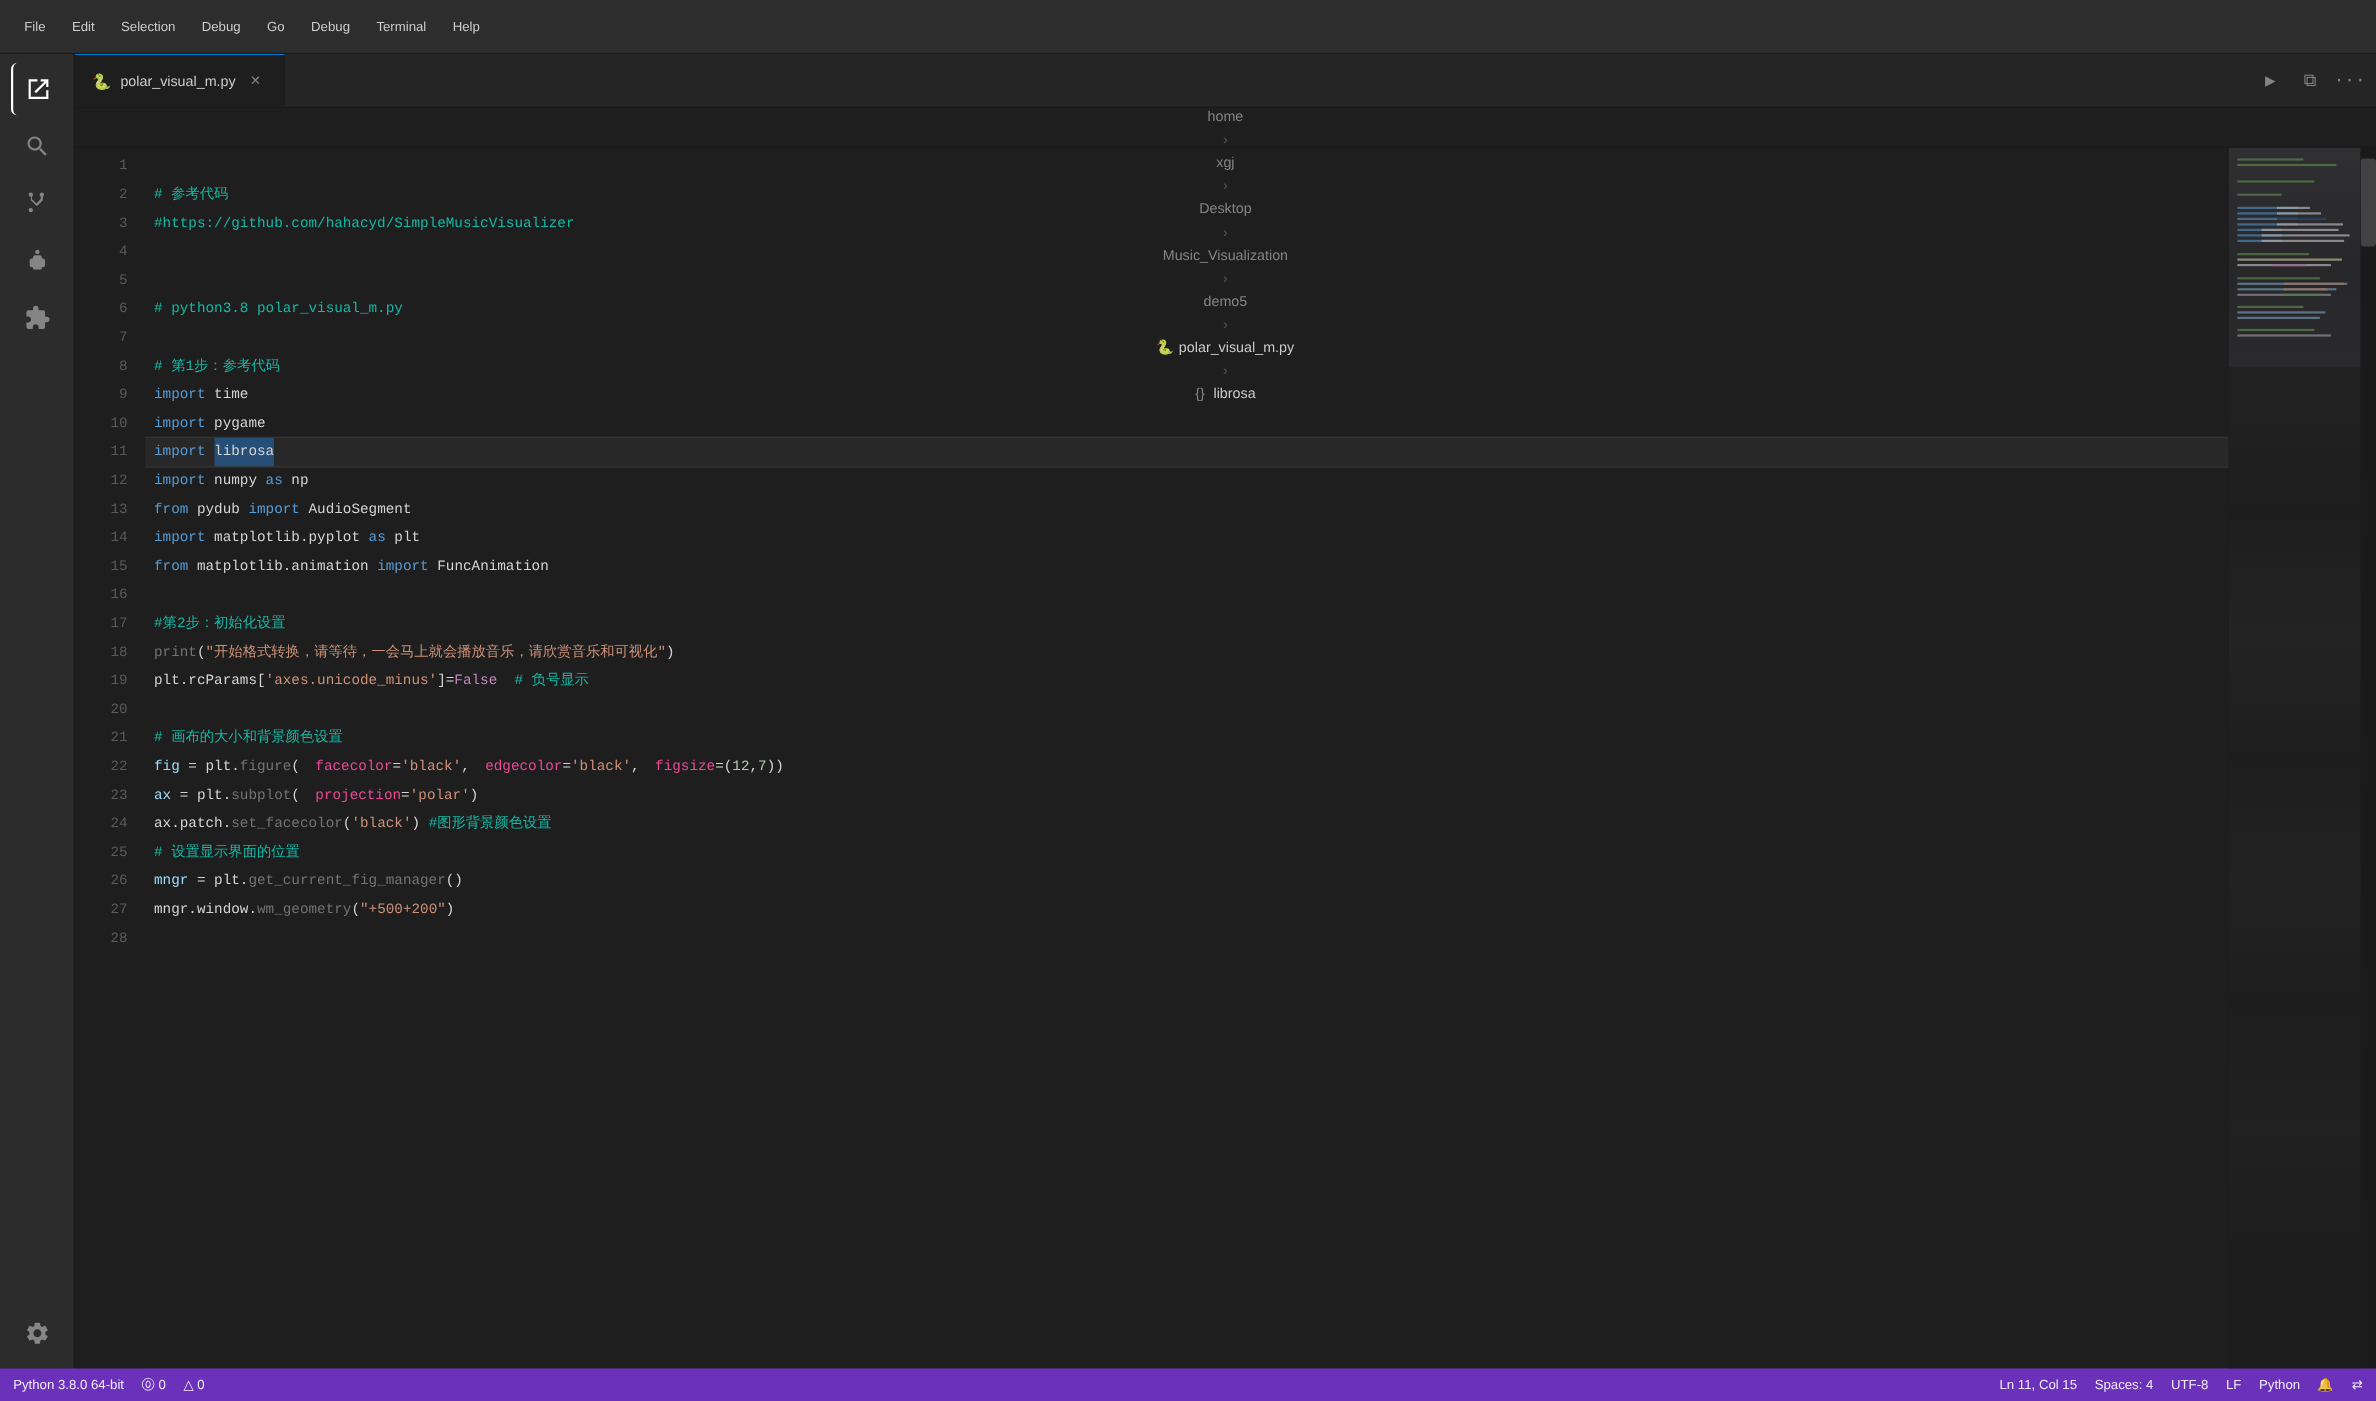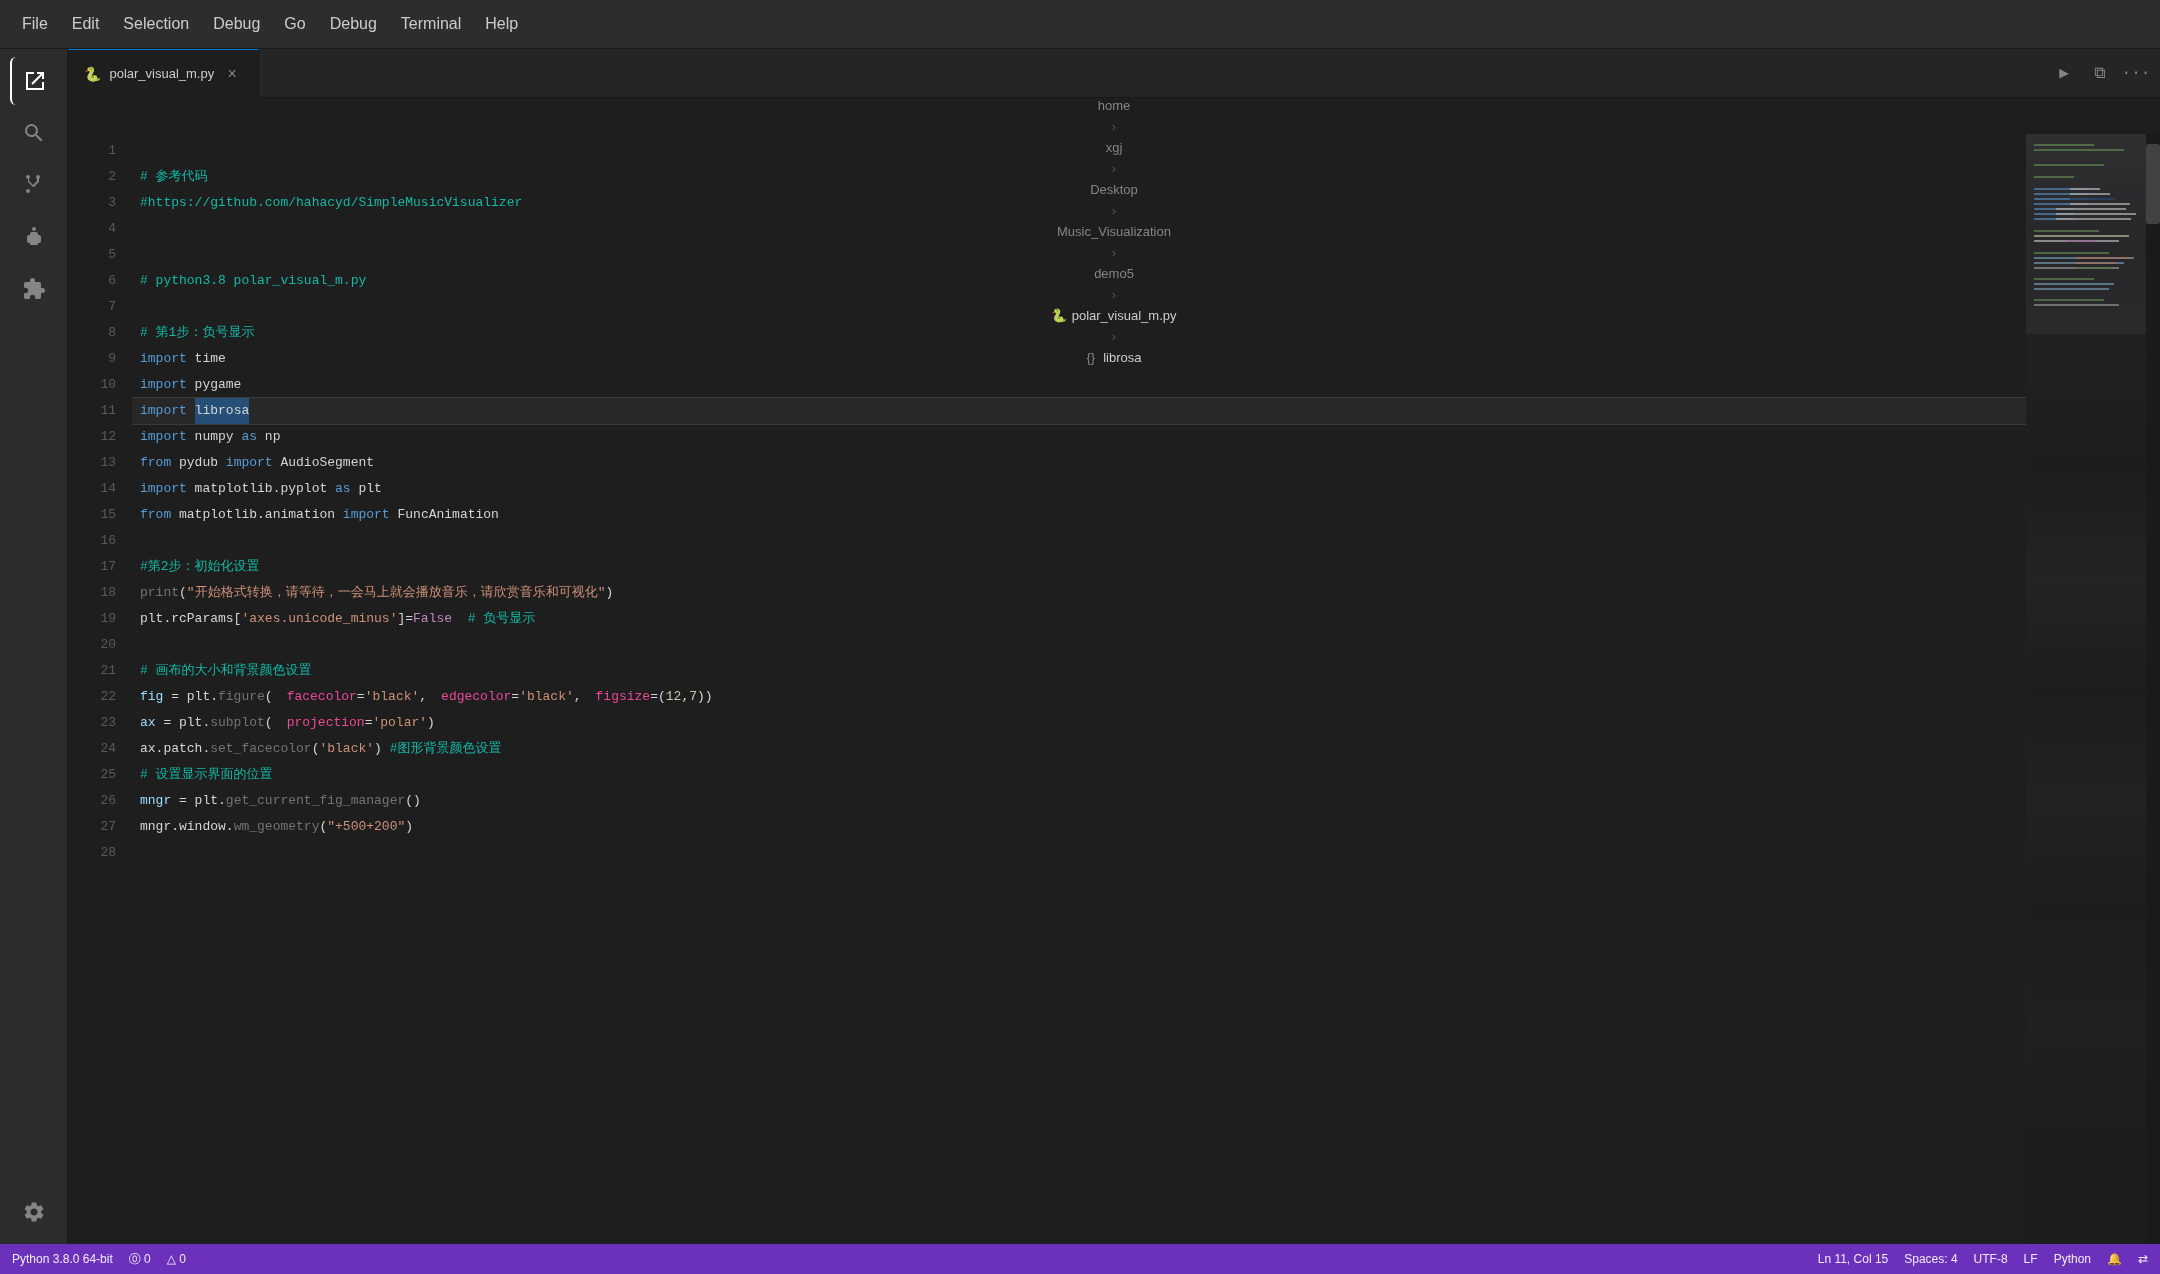--- a/index.html
+++ b/index.html
@@ -24,21 +24,21 @@
       padding: 0 12px;
       gap: 4px;
       border-bottom: 1px solid #1a1a1a;
       flex-shrink: 0;
     }
     .menu-item {
       padding: 4px 10px;
       color: #cccccc;
       cursor: pointer;
       border-radius: 4px;
-      font-size: 16px;
+      font-size: 12px;
       font-family: -apple-system, BlinkMacSystemFont, 'Segoe UI', sans-serif;
     }
 
     
     #main {
       display: flex;
       flex: 1;
       overflow: hidden;
     }
 
@@ -406,21 +406,21 @@
 
         <div class="code-line"></div>
 
         <div class="code-line">
           <span class="cmt"># python3.8 polar_visual_m.py</span>
         </div>
 
         <div class="code-line"></div>
 
         <div class="code-line">
-          <span class="cmt"># 第1步：负号显示</span>
+          <span class="cmt"># 第1步：参考代码</span>
         </div>
 
         <div class="code-line">
           <span class="kw">import</span><span class="plain"> time</span>
         </div>
 
         <div class="code-line">
           <span class="kw">import</span><span class="plain"> pygame</span>
         </div>
 

